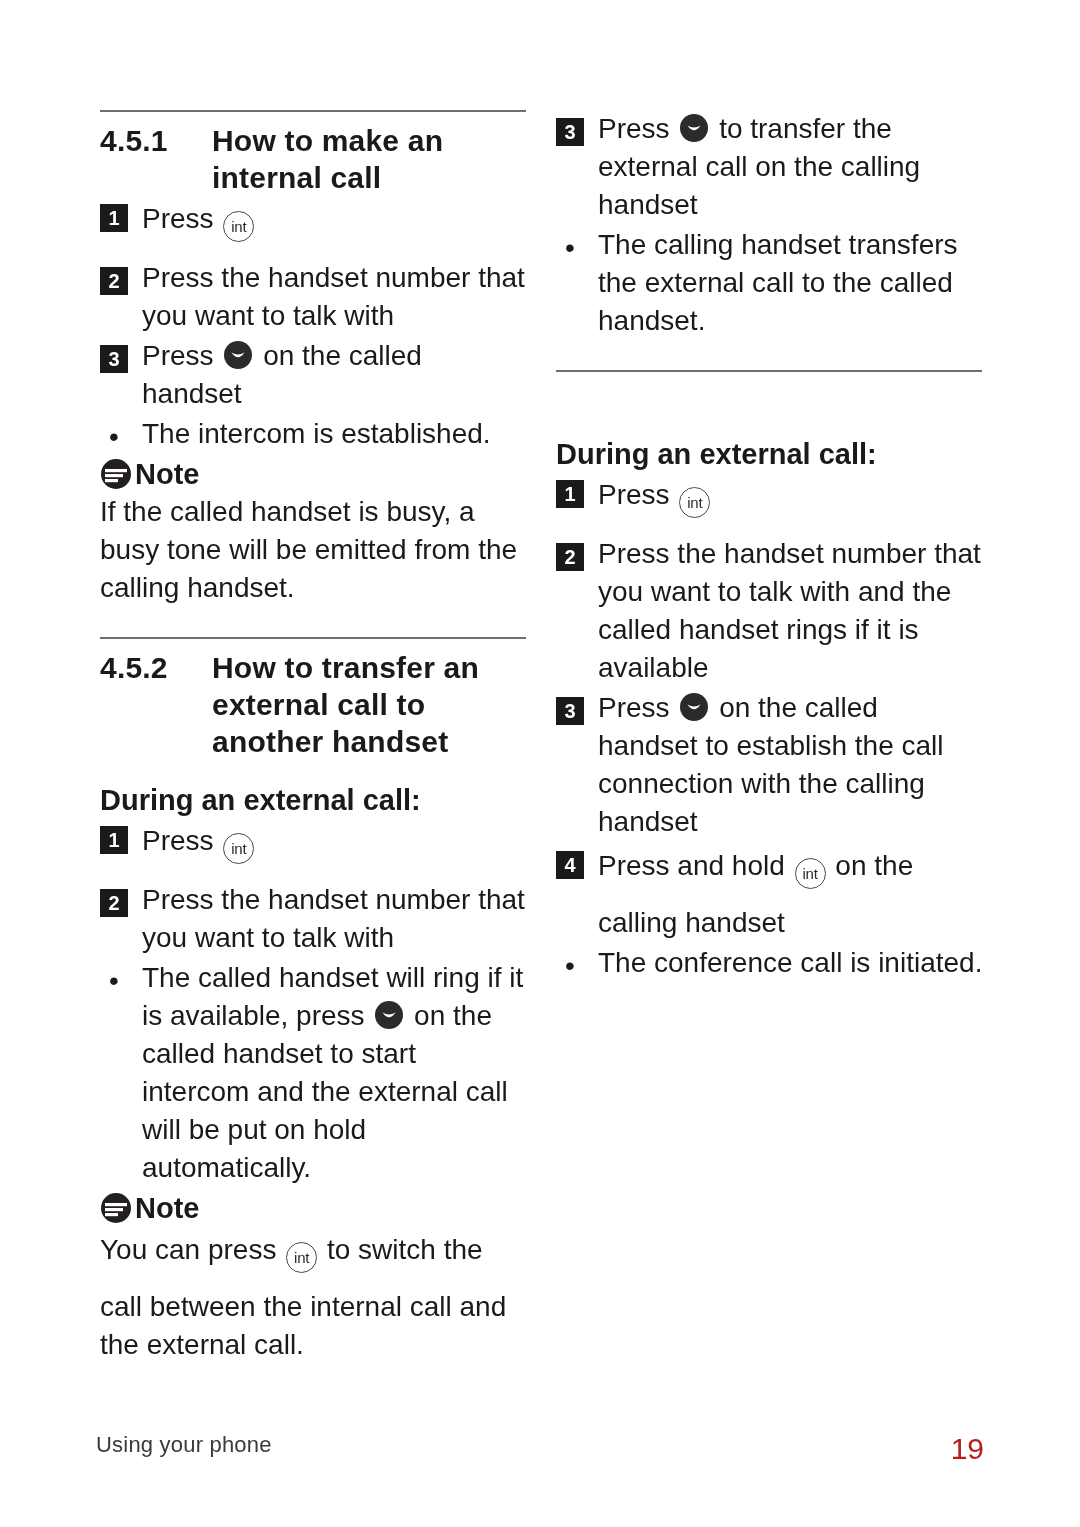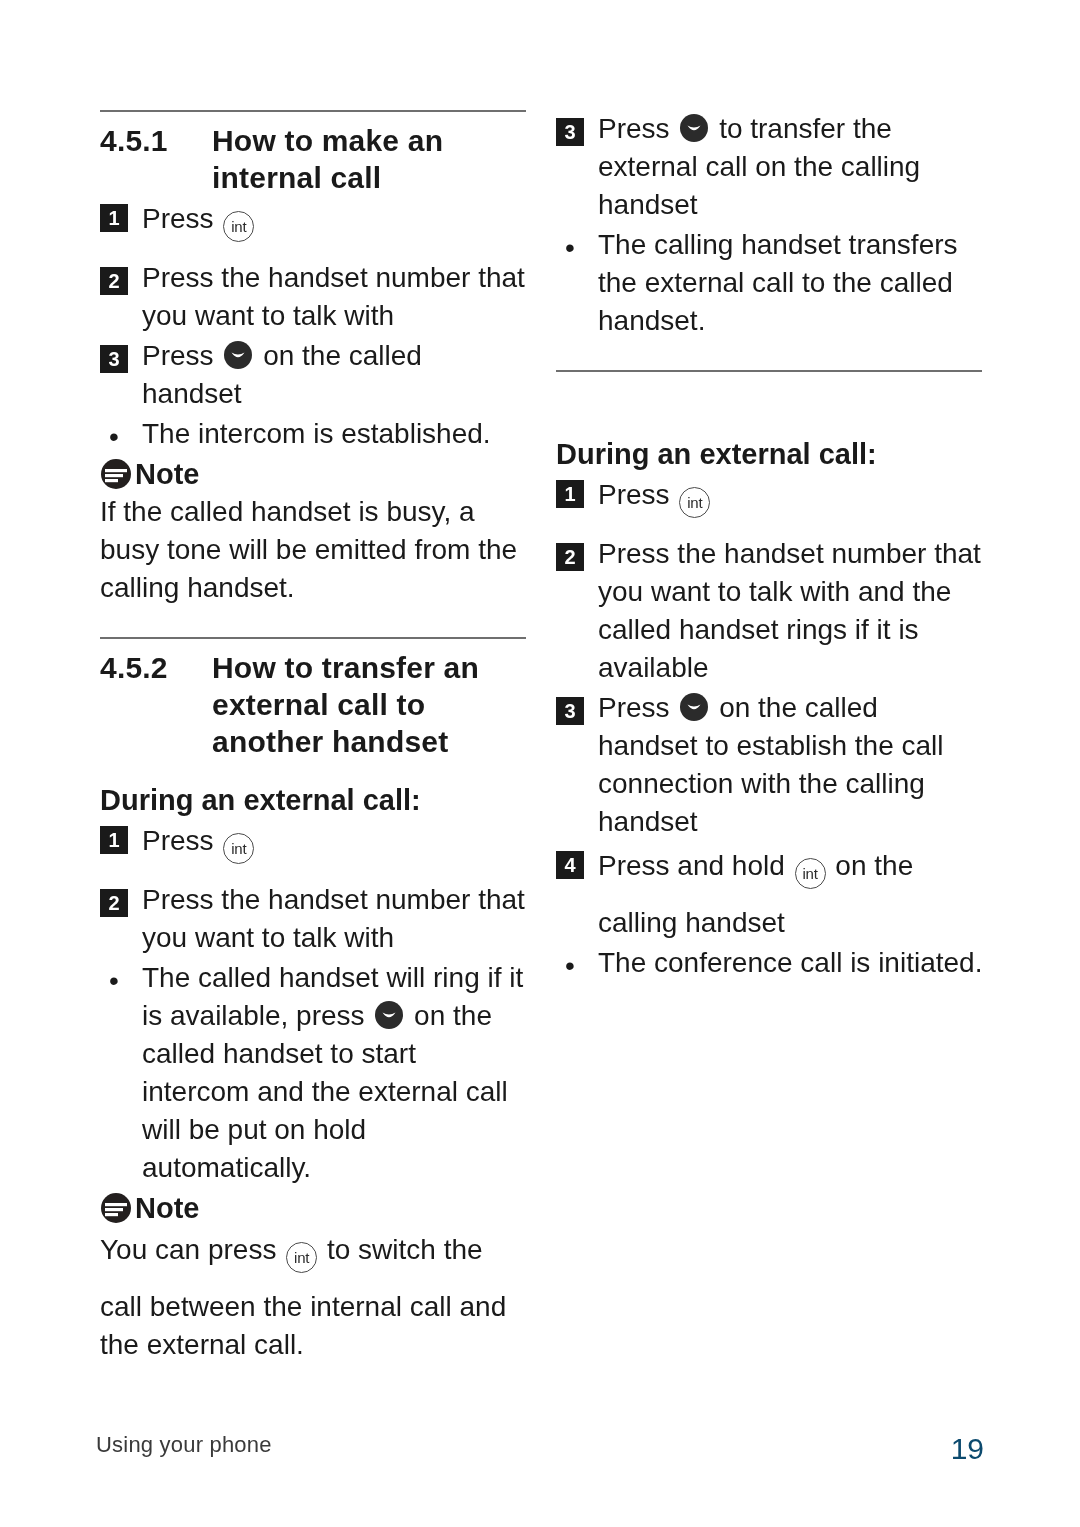--- a/index.html
+++ b/index.html
@@ -184,21 +184,21 @@
     align-items: flex-start;
     justify-content: space-between;
   }
   .footer-text {
     font-size: 22px;
     color: #3a3a3a;
     letter-spacing: 0.2px;
   }
   .footer-page {
     font-size: 30px;
-    color: #0c4a6e;
+    color: #b91c1c;
   }
 
   .spacer-sm { height: 12px; }
   .spacer-md { height: 30px; }
   .spacer-lg { height: 44px; }
 </style>
 </head>
 <body>
 
 <div class="page">

